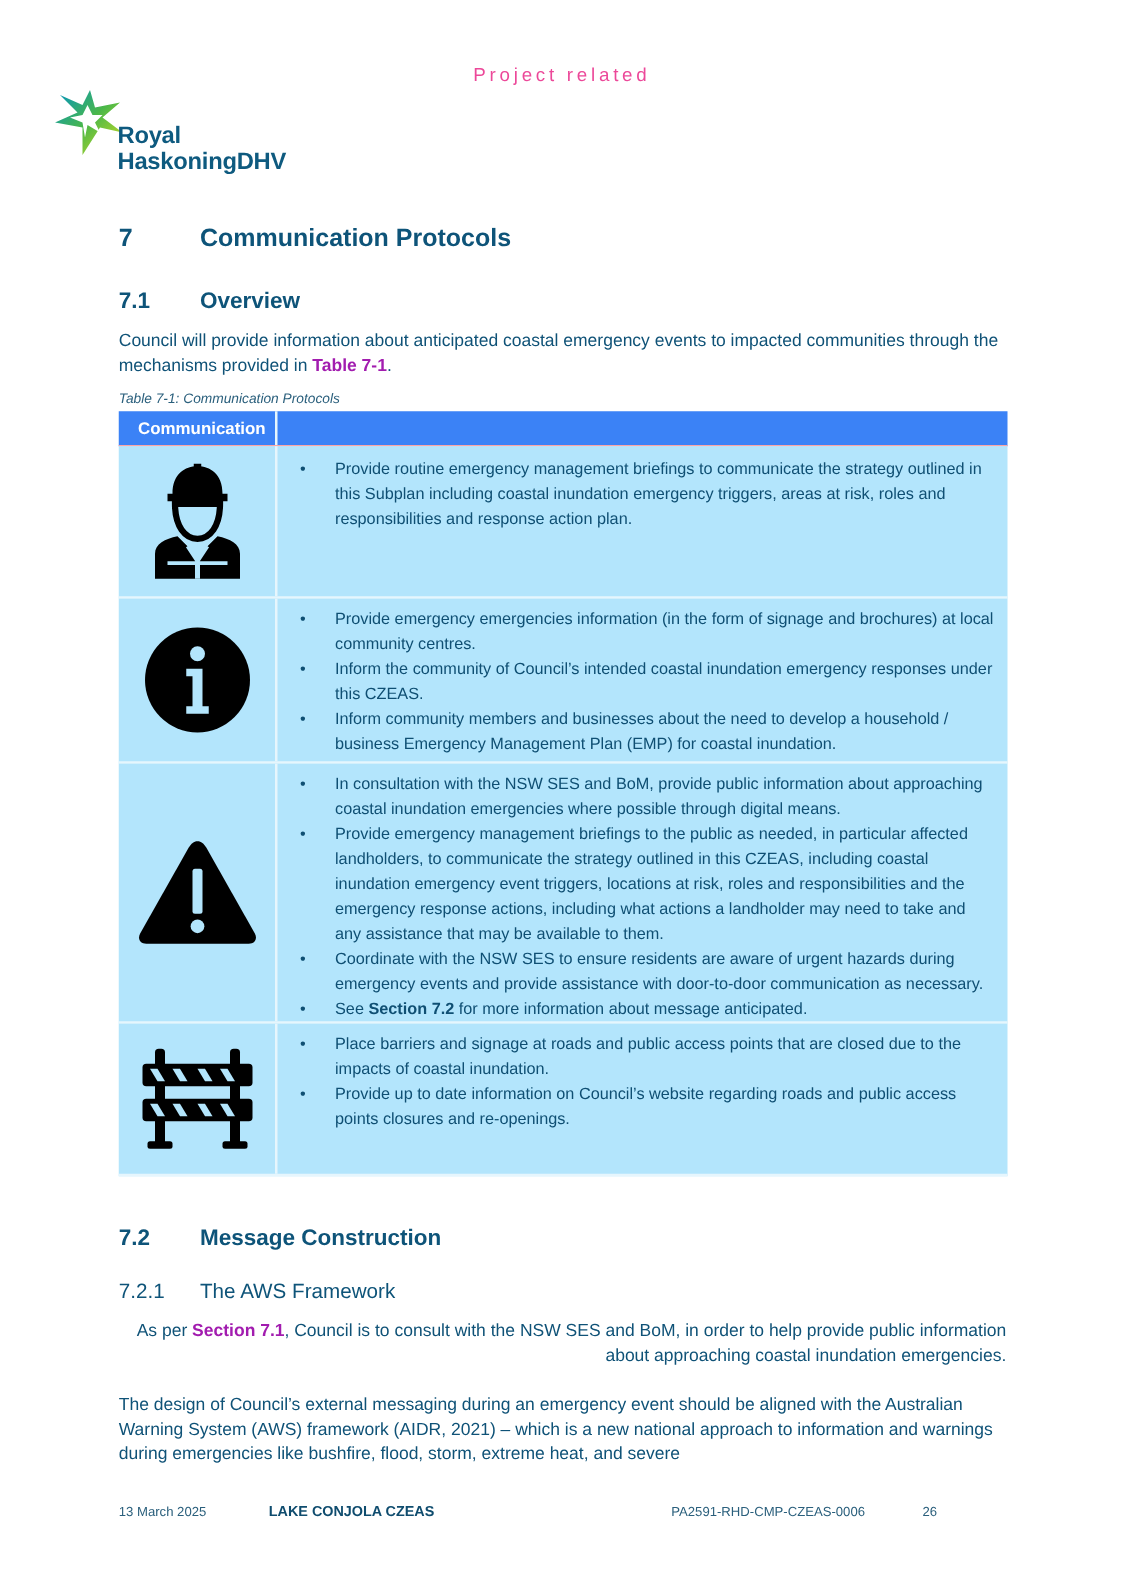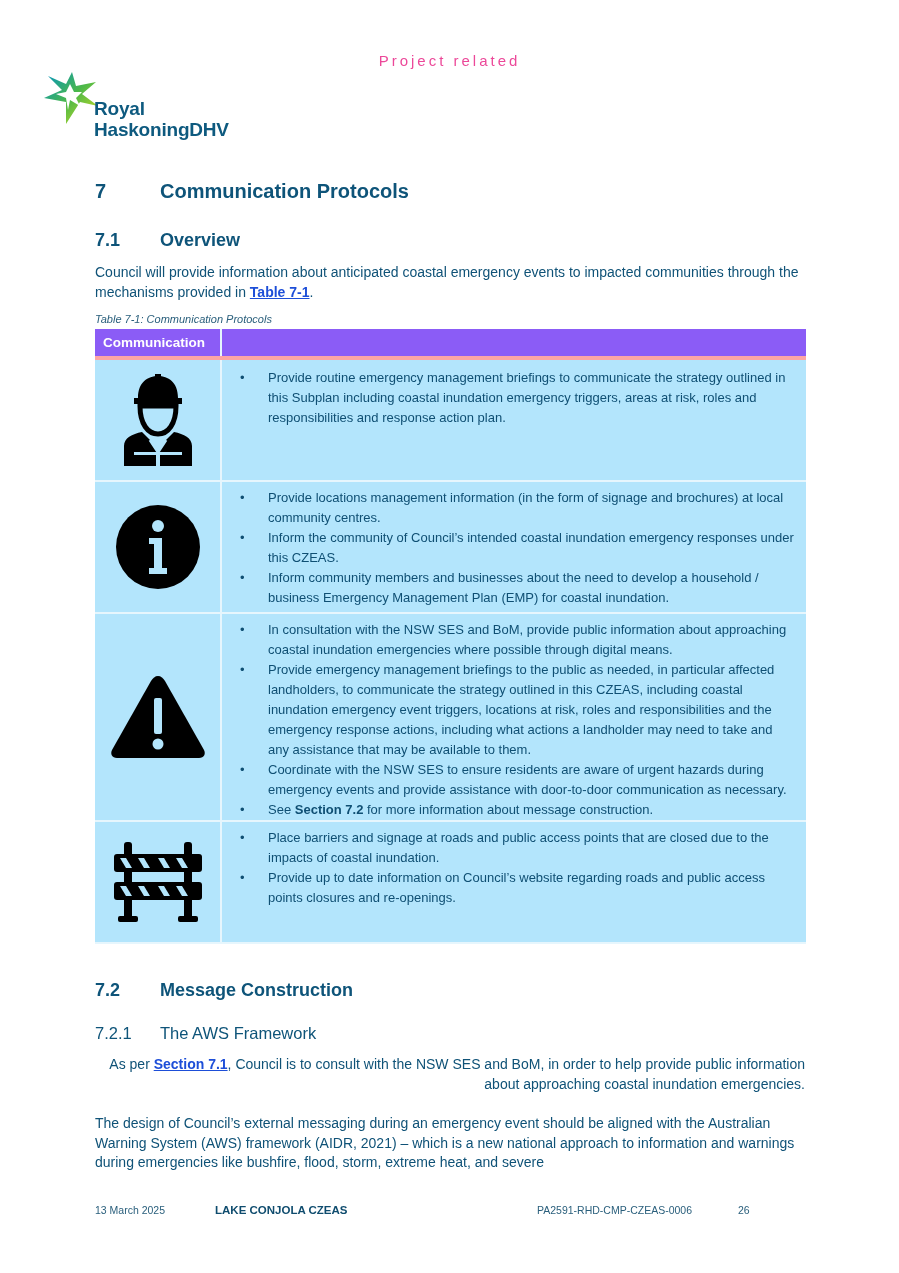--- a/index.html
+++ b/index.html
@@ -7,24 +7,24 @@
          font-family:"Liberation Sans", sans-serif; color:#0f4c6e; }
   .abs { position:absolute; }
   .top-label { left:0; width:899px; top:52px; text-align:center; font-size:15px; letter-spacing:3px; color:#ec4899; }
   .logo { left:42px; top:70px; width:220px; height:78px; }
   .logo-text { position:absolute; left:52px; top:28px; font-size:19px; font-weight:bold; color:#0e5a7f; line-height:21px; letter-spacing:-0.2px; }
   h1.sec { left:95px; top:180px; margin:0; font-size:20px; font-weight:bold; color:#0e5479; }
   h2.sec { margin:0; font-size:18px; font-weight:bold; color:#0e5479; }
   h3.sec { margin:0; font-size:16.5px; font-weight:normal; color:#0e5479; }
   .num { display:inline-block; width:65px; }
   .para { left:95px; width:710px; font-size:14px; line-height:19.5px; color:#0f5277; margin:0; }
-  .para b { color:#1d4ed8;text-decoration:underline; }
+  .para b { color:#a21caf; }
   .caption { left:95px; top:313px; font-size:11px; font-style:italic; color:#2a5f7c; }
   .table { left:95px; top:329px; width:711px; }
-  .thead { height:27px; background:#8b5cf6; display:flex; border-bottom:4px solid #fca5a5; }
+  .thead { height:27px; background:#3b82f6; display:flex; border-bottom:1px solid #fca5a5;text-align:center; }
   .thead .c1 { width:127px; border-right:2px solid #e6f6fd; color:#fff; font-weight:bold; font-size:13.5px; line-height:27px; padding-left:8px; box-sizing:border-box; }
   .row { display:flex; background:#b3e5fc; border-bottom:2px solid #e6f6fd; box-sizing:border-box; }
   .row .icell { width:127px; border-right:2px solid #e6f6fd; display:flex; align-items:center; justify-content:center; box-sizing:border-box; }
   .row .tcell { flex:1; padding:6px 10px 6px 12px; box-sizing:border-box; }
   .row ul { margin:0; padding:0; list-style:none; }
   .row li { position:relative; padding-left:34px; font-size:13px; line-height:20px; color:#0f4f73; font-family:"Liberation Sans", sans-serif; }
   .row li .bullet { position:absolute; left:6px; top:0; }
   .footer { top:1204px; font-size:10.5px; color:#2a5f7c; }
 </style>
 </head>
@@ -92,41 +92,41 @@
   <div class="row" style="height:132px;">
     <div class="icell">
       <svg width="86" height="86" viewBox="0 0 86 86">
         <circle cx="43" cy="43" r="42" fill="#000"></circle>
         <circle cx="43" cy="22" r="6" fill="#b3e5fc"></circle>
         <path d="M34 34 L47 34 L47 64 L52 64 L52 70 L34 70 L34 64 L39 64 L39 40 L34 40 Z" fill="#b3e5fc"></path>
       </svg>
     </div>
     <div class="tcell">
       <ul>
-        <li><span class="bullet">•</span><span>Provide locations management information (in the form of signage and brochures) at local community centres.</span></li>
+        <li><span class="bullet">•</span><span>Provide emergency emergencies information (in the form of signage and brochures) at local community centres.</span></li>
         <li><span class="bullet">•</span><span>Inform the community of Council’s intended coastal inundation emergency responses under this CZEAS.</span></li>
         <li><span class="bullet">•</span><span>Inform community members and businesses about the need to develop a household / business Emergency Management Plan (EMP) for coastal inundation.</span></li>
       </ul>
     </div>
   </div>
 
   <div class="row" style="height:208px;">
     <div class="icell">
       <svg width="98" height="86" viewBox="0 0 98 86">
         <path d="M49 2 C52 2 54 4 56 7 L95 76 C97 80 95 84 90 84 L8 84 C3 84 1 80 3 76 L42 7 C44 4 46 2 49 2 Z" fill="#000"></path>
         <rect x="45" y="24" width="8" height="36" rx="2" fill="#b3e5fc"></rect>
         <circle cx="49" cy="70" r="5.5" fill="#b3e5fc"></circle>
       </svg>
     </div>
     <div class="tcell">
       <ul>
         <li><span class="bullet">•</span><span>In consultation with the NSW SES and BoM, provide public information about approaching coastal inundation emergencies where possible through digital means.</span></li>
         <li><span class="bullet">•</span><span>Provide emergency management briefings to the public as needed, in particular affected landholders, to communicate the strategy outlined in this CZEAS, including coastal inundation emergency event triggers, locations at risk, roles and responsibilities and the emergency response actions, including what actions a landholder may need to take and any assistance that may be available to them.</span></li>
         <li><span class="bullet">•</span><span>Coordinate with the NSW SES to ensure residents are aware of urgent hazards during emergency events and provide assistance with door-to-door communication as necessary.</span></li>
-        <li><span class="bullet">•</span><span>See </span><b>Section  7.2</b><span> for more information about message construction.</span></li>
+        <li><span class="bullet">•</span><span>See </span><b>Section  7.2</b><span> for more information about message anticipated.</span></li>
       </ul>
     </div>
   </div>
 
   <div class="row" style="height:122px;">
     <div class="icell">
       <svg width="92" height="84" viewBox="0 0 92 84">
         <rect x="12" y="2" width="8" height="78" rx="3" fill="#000"></rect>
         <rect x="72" y="2" width="8" height="78" rx="3" fill="#000"></rect>
         <rect x="6" y="76" width="20" height="6" rx="2" fill="#000"></rect>

